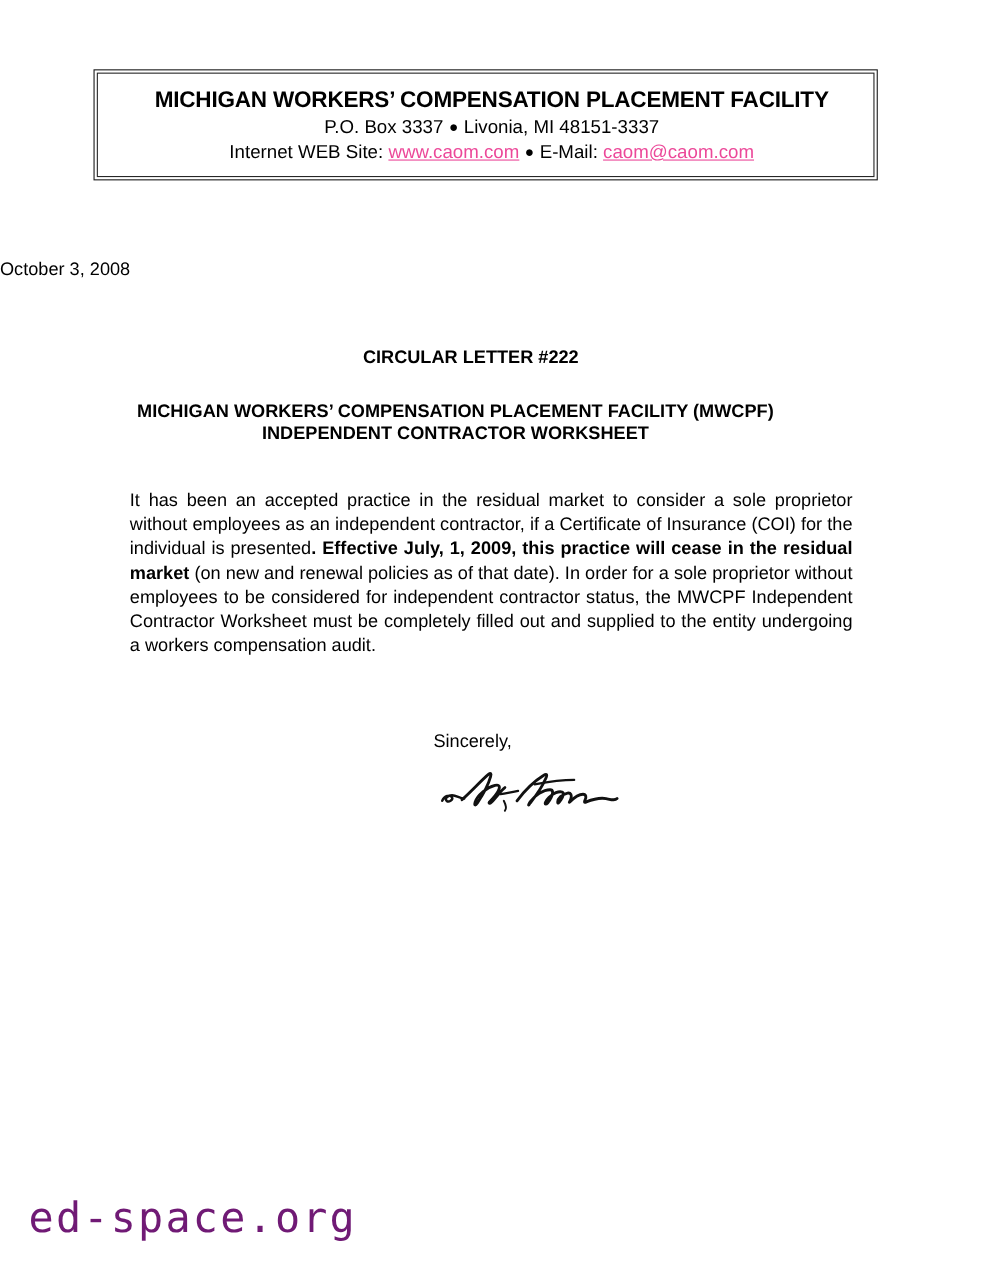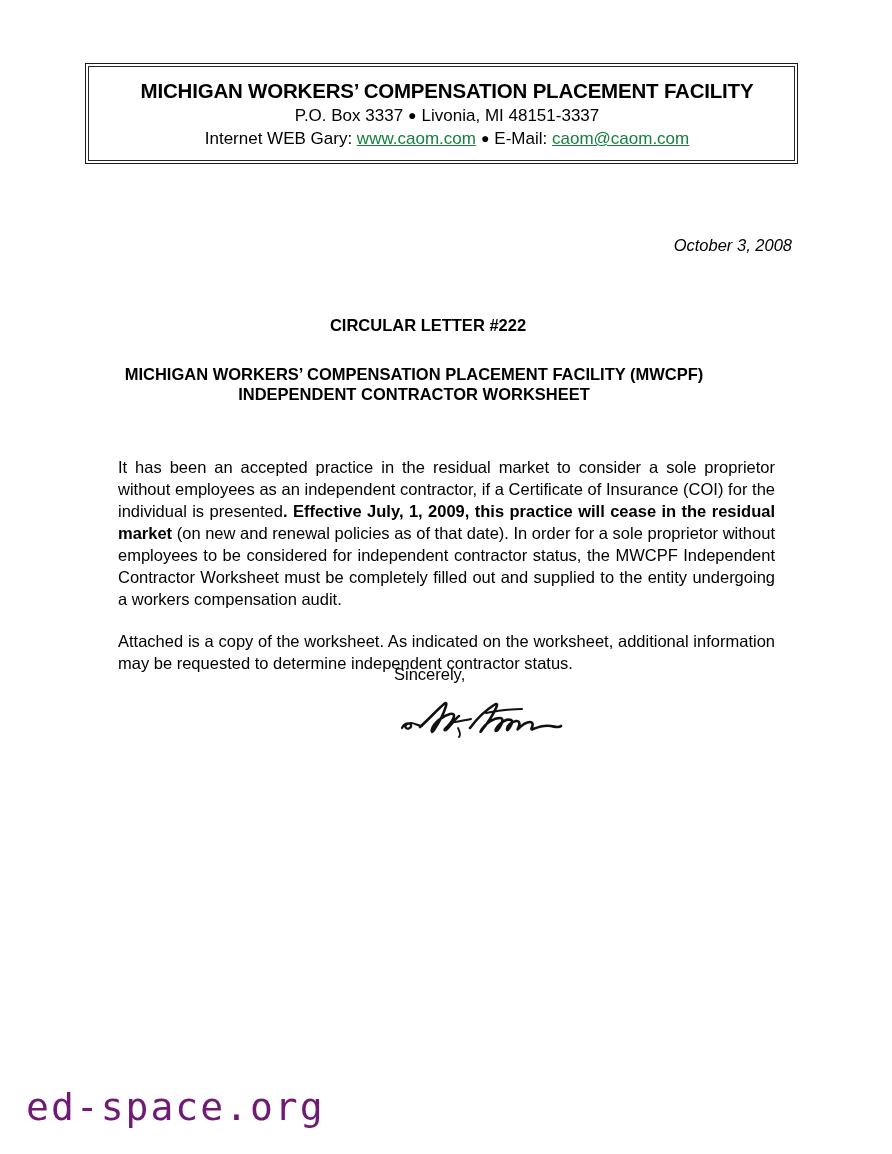--- a/index.html
+++ b/index.html
@@ -67,33 +67,32 @@
     line-height: 1.33;
     margin-top: 1px;
     white-space: nowrap;
   }
   .bullet {
     font-size: 14px;
     vertical-align: 1px;
     padding: 0 5px;
   }
   .lnk {
-    color: #15803d;
+    color: #ec4899;
     text-decoration: underline;
   }
 
   
   .date-line {
     position: absolute;
     left: 0;
     top: 236px;
     width: 792px;
-    text-align: right;
-    font-size: 16.5px;
-    font-style: italic;
+    text-align: left;
+    font-size: 16.5px;
   }
 
   
   .circular-title {
     position: absolute;
     left: 0;
     top: 316px;
     width: 856px;
     text-align: center;
     font-size: 16.5px;
@@ -112,21 +111,20 @@
 
   
   .body-block {
     position: absolute;
     left: 118px;
     top: 444px;
     width: 657px;
     font-size: 16.5px;
     line-height: 1.335;
     text-align: justify;
-    margin-top: 12px;
   }
   .body-block p {
     margin: 0 0 20px 0;
   }
   .body-block p:last-child { margin-bottom: 0; }
   .b { font-weight: bold; }
 
   
   .sig-block {
     position: absolute;
@@ -163,41 +161,40 @@
   <div class="letterhead-box">
 
     <div class="org-name">MICHIGAN WORKERS’ COMPENSATION PLACEMENT FACILITY</div>
 
     <div class="lh-line">
       <span>P.O. Box 3337</span><span class="bullet">●</span><span>Livonia, MI  48151-3337</span>
     </div>
 
 
     <div class="lh-line">
-      <span>Internet WEB Gary:</span>
+      <span>Internet WEB Site:</span>
       <a class="lnk" href="#">www.caom.com</a><span class="bullet">●</span><span>E-Mail:</span>
       <a class="lnk" href="#">caom@caom.com</a>
     </div>
 
   </div>
 </div>
 
 <div class="date-line">October 3, 2008</div>
 
 <div class="circular-title">CIRCULAR LETTER #222</div>
 
 <div class="subject-title">
   <span>MICHIGAN WORKERS’ COMPENSATION PLACEMENT FACILITY (MWCPF)</span><br>
   <span>INDEPENDENT CONTRACTOR WORKSHEET</span>
 </div>
 
 <div class="body-block">
   <p><span>It has been an accepted practice in the residual market to consider a sole proprietor without employees as an independent contractor, if a Certificate of Insurance (COI) for the individual is presented</span><span class="b">.  Effective July, 1, 2009, this practice will cease in the residual market</span><span> (on new and renewal policies as of that date).  In order for a sole proprietor without employees to be considered for independent contractor status, the MWCPF Independent Contractor Worksheet must be completely filled out and supplied to the entity undergoing a workers compensation audit.</span></p>
 
-  <p>Attached is a copy of the worksheet.  As indicated on the worksheet, additional information may be requested to determine independent contractor status.</p>
 </div>
 
 <div class="sig-block">
   <p class="sig-closing">Sincerely,</p>
 
   <div class="sig-image">
     <svg viewBox="0 0 170 46" width="170" height="46" aria-hidden="true">
       <g fill="none" stroke="#111111" stroke-linecap="round" stroke-linejoin="round">
         <path d="M4,30 C6,25 11,24 13,27 C14,29 10,32 8,30 C6,28 9,25 13,25 C17,25 20,28 24,28" stroke-width="2.2"></path>
         <path d="M22,29 C30,22 40,11 46,6 C48,4.5 49,5 48,8 C46,15 40,26 36,32 C34,35 33,34 34,31

